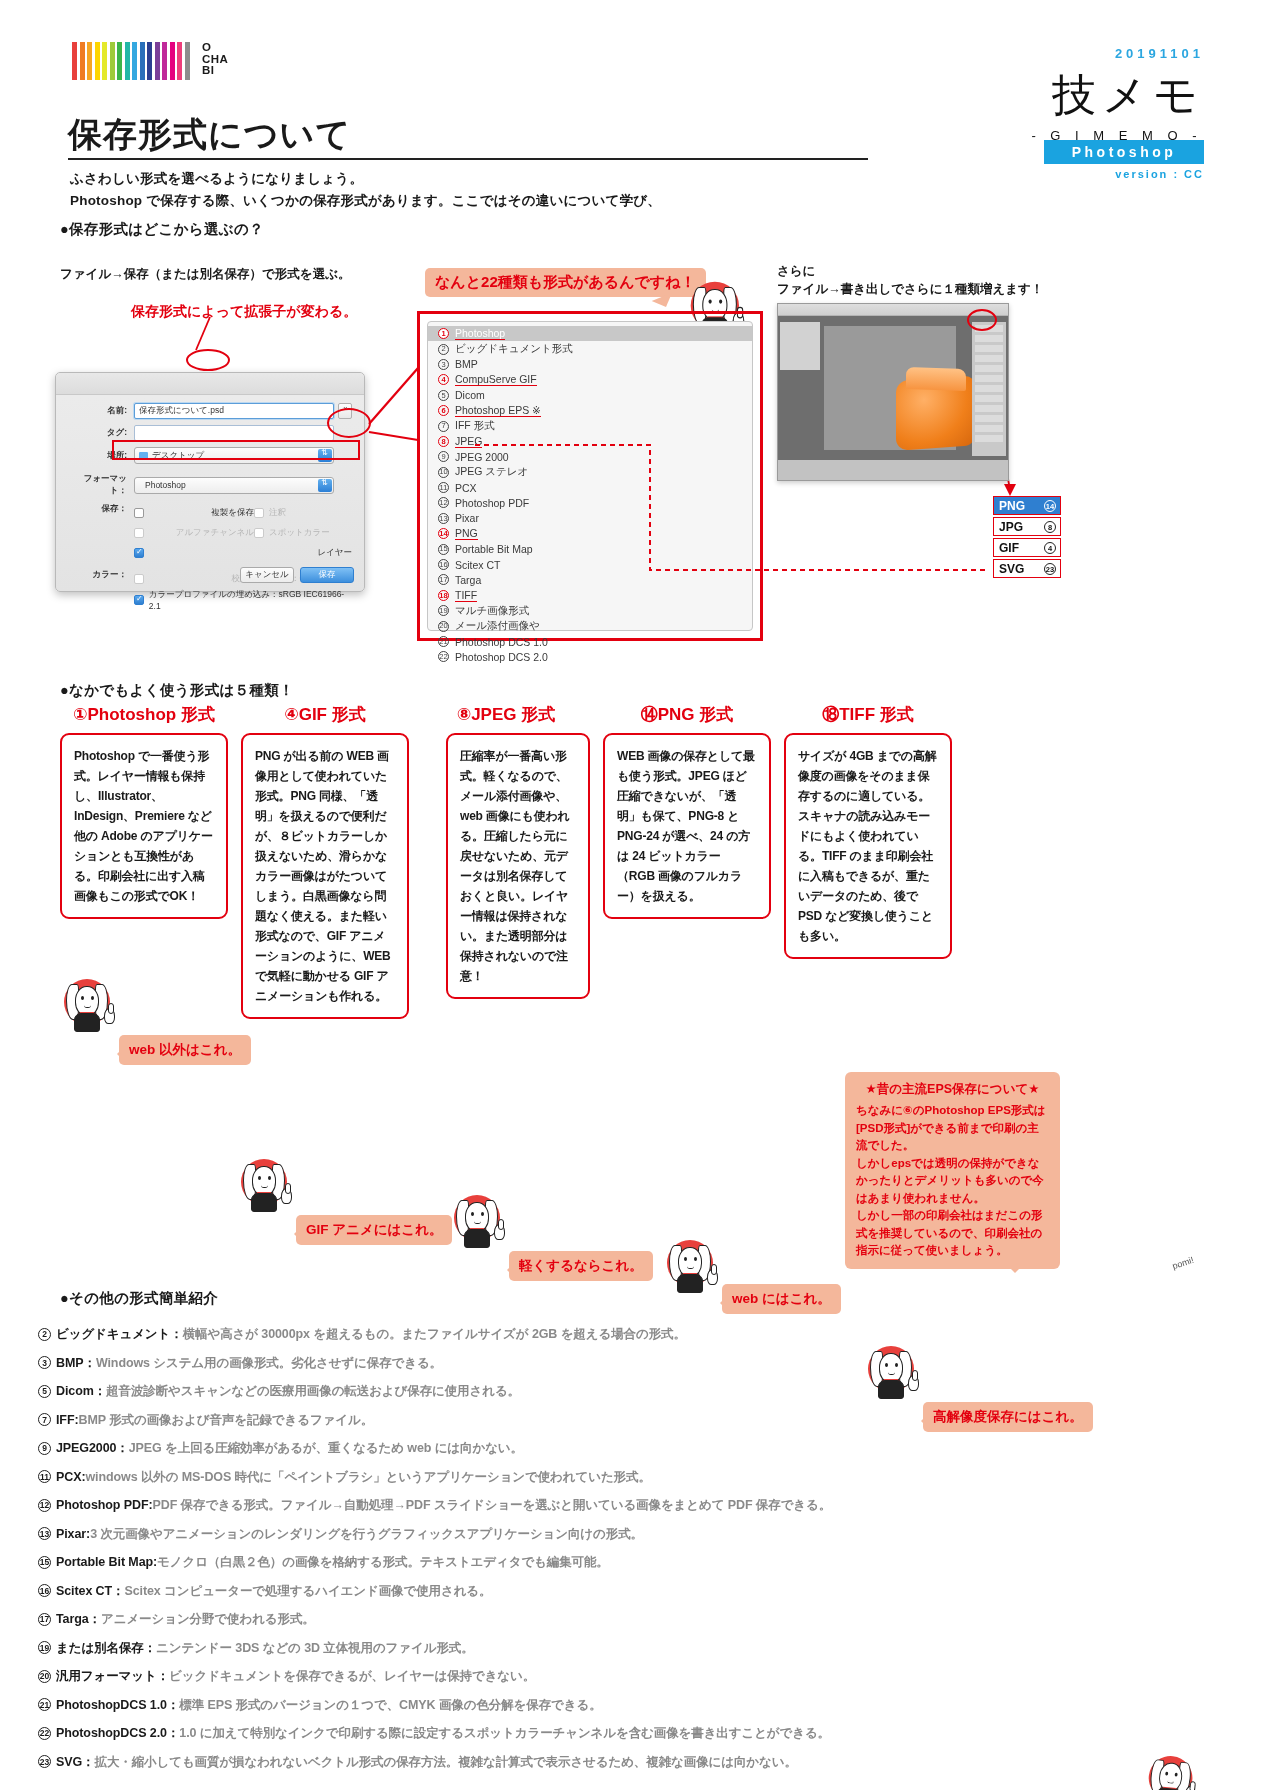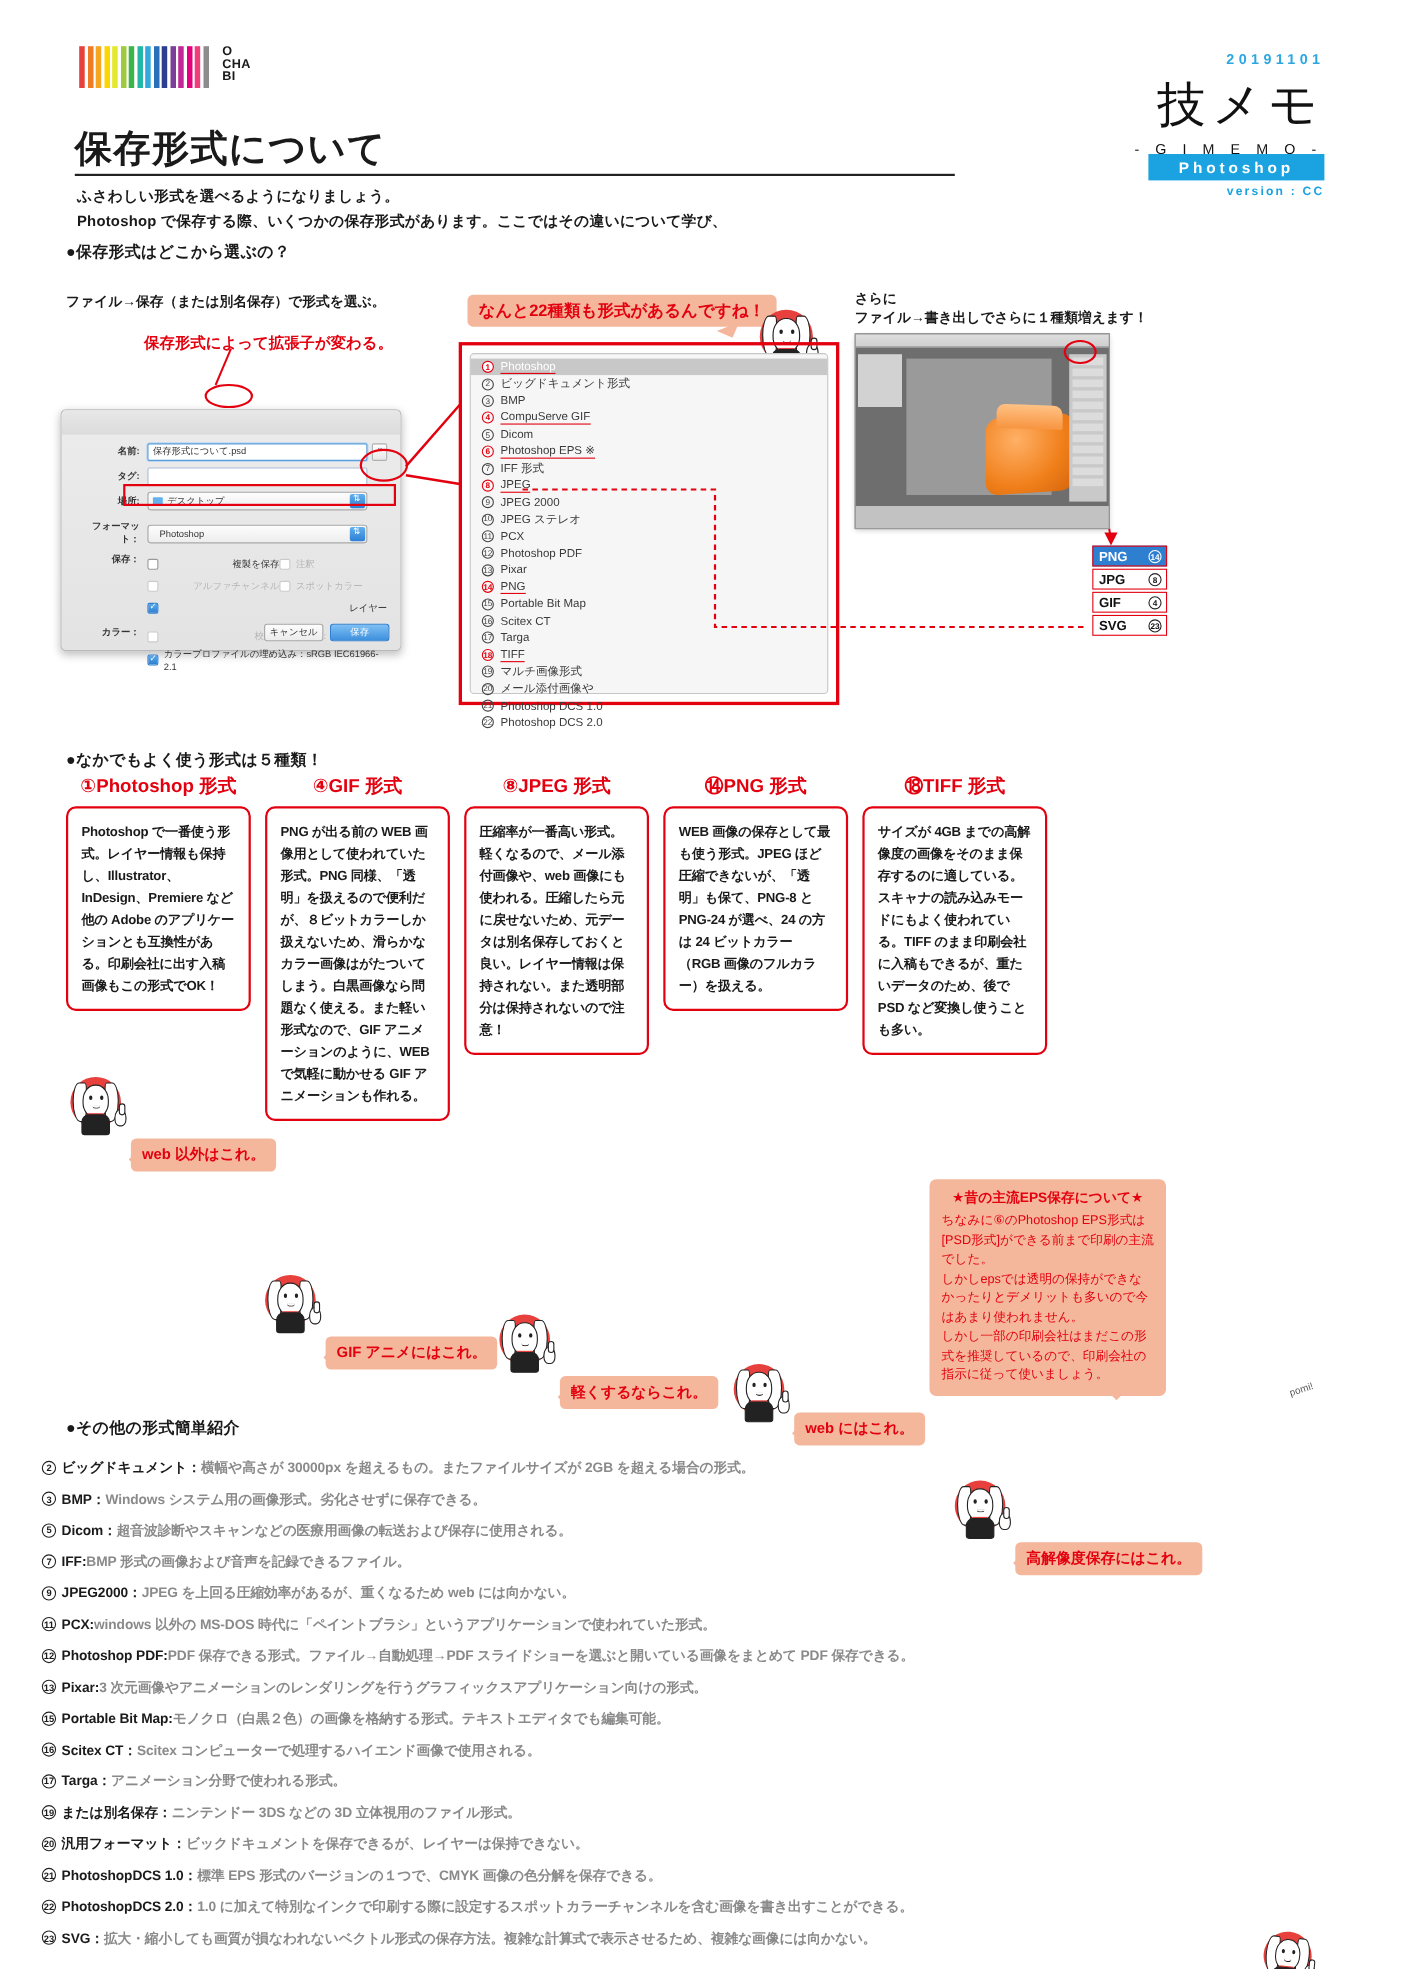--- a/index.html
+++ b/index.html
@@ -141,21 +141,21 @@
                    background:#fff; border:1.6px solid #222; border-radius:3px; }
 
   .say { background:#f4b79b; color:#e3000f; font-weight:bold; font-size:13.5px;
          border-radius:5px; padding:6px 10px; position:relative; display:inline-block; }
   .say .tail { position:absolute; left:-9px; bottom:4px; width:0; height:0;
                border:7px solid transparent; border-right-color:#f4b79b; }
 
   
   #eps-box { left:845px; top:1072px; width:215px; background:#f4b79b; border-radius:6px; padding:9px 11px; }
   #eps-box .hd { color:#e3000f; font-weight:bold; font-size:12.5px; text-align:center; margin-bottom:4px; }
-  #eps-box .bd { color:#e3000f; font-weight:normal; font-size:11.5px; line-height:17.5px; }
+  #eps-box .bd { color:#e3000f; font-weight:bold; font-size:11.5px; line-height:17.5px; }
   #eps-box .tail { position:absolute; right:36px; bottom:-13px; width:0; height:0;
                    border:9px solid transparent; border-top-color:#f4b79b; }
 
   
   #others-h { left:60px; top:1289px; }
   #others { left:38px; top:1320px; width:1200px; }
   #others .it { font-size:12.5px; line-height:28.5px; letter-spacing:-.1px; }
   #others .k { font-weight:bold; color:#1a1a1a; }
   #others .d { color:#8a8a8a; font-weight:bold; }
   #others .n { display:inline-flex; width:13px; height:13px; border-radius:50%; border:1.2px solid #222;
@@ -483,21 +483,21 @@
     <div style="width:168px">
       <div class="card-title">①Photoshop 形式</div>
       <div class="card" style="margin-top:7px;min-height:162px;">Photoshop で一番使う形式。レイヤー情報も保持し、Illustrator、InDesign、Premiere など他の Adobe のアプリケーションとも互換性がある。印刷会社に出す入稿画像もこの形式でOK！</div>
     </div>
     <div style="width:168px">
       <div class="card-title">④GIF 形式</div>
       <div class="card" style="margin-top:7px;min-height:262px;">PNG が出る前の WEB 画像用として使われていた形式。PNG 同様、「透明」を扱えるので便利だが、８ビットカラーしか扱えないため、滑らかなカラー画像はがたついてしまう。白黒画像なら問題なく使える。また軽い形式なので、GIF アニメーションのように、WEB で気軽に動かせる GIF アニメーションも作れる。</div>
     </div>
     <div style="width:168px">
       <div class="card-title">⑧JPEG 形式</div>
-      <div class="card" style="margin-top:7px;min-height:202px;">圧縮率が一番高い形式。軽くなるので、メール添付画像や、web 画像にも使われる。圧縮したら元に戻せないため、元データは別名保存しておくと良い。レイヤー情報は保持されない。また透明部分は保持されないので注意！</div>
+      <div class="card" style="margin-top:7px;min-height:202px;margin-left:24px;">圧縮率が一番高い形式。軽くなるので、メール添付画像や、web 画像にも使われる。圧縮したら元に戻せないため、元データは別名保存しておくと良い。レイヤー情報は保持されない。また透明部分は保持されないので注意！</div>
     </div>
     <div style="width:168px">
       <div class="card-title">⑭PNG 形式</div>
       <div class="card" style="margin-top:7px;min-height:162px;">WEB 画像の保存として最も使う形式。JPEG ほど圧縮できないが、「透明」も保て、PNG-8 と PNG-24 が選べ、24 の方は 24 ビットカラー（RGB 画像のフルカラー）を扱える。</div>
     </div>
     <div style="width:168px">
       <div class="card-title">⑱TIFF 形式</div>
       <div class="card" style="margin-top:7px;min-height:182px;">サイズが 4GB までの高解像度の画像をそのまま保存するのに適している。スキャナの読み込みモードにもよく使われている。TIFF のまま印刷会社に入稿もできるが、重たいデータのため、後で PSD など変換し使うことも多い。</div>
     </div>
   </div>

